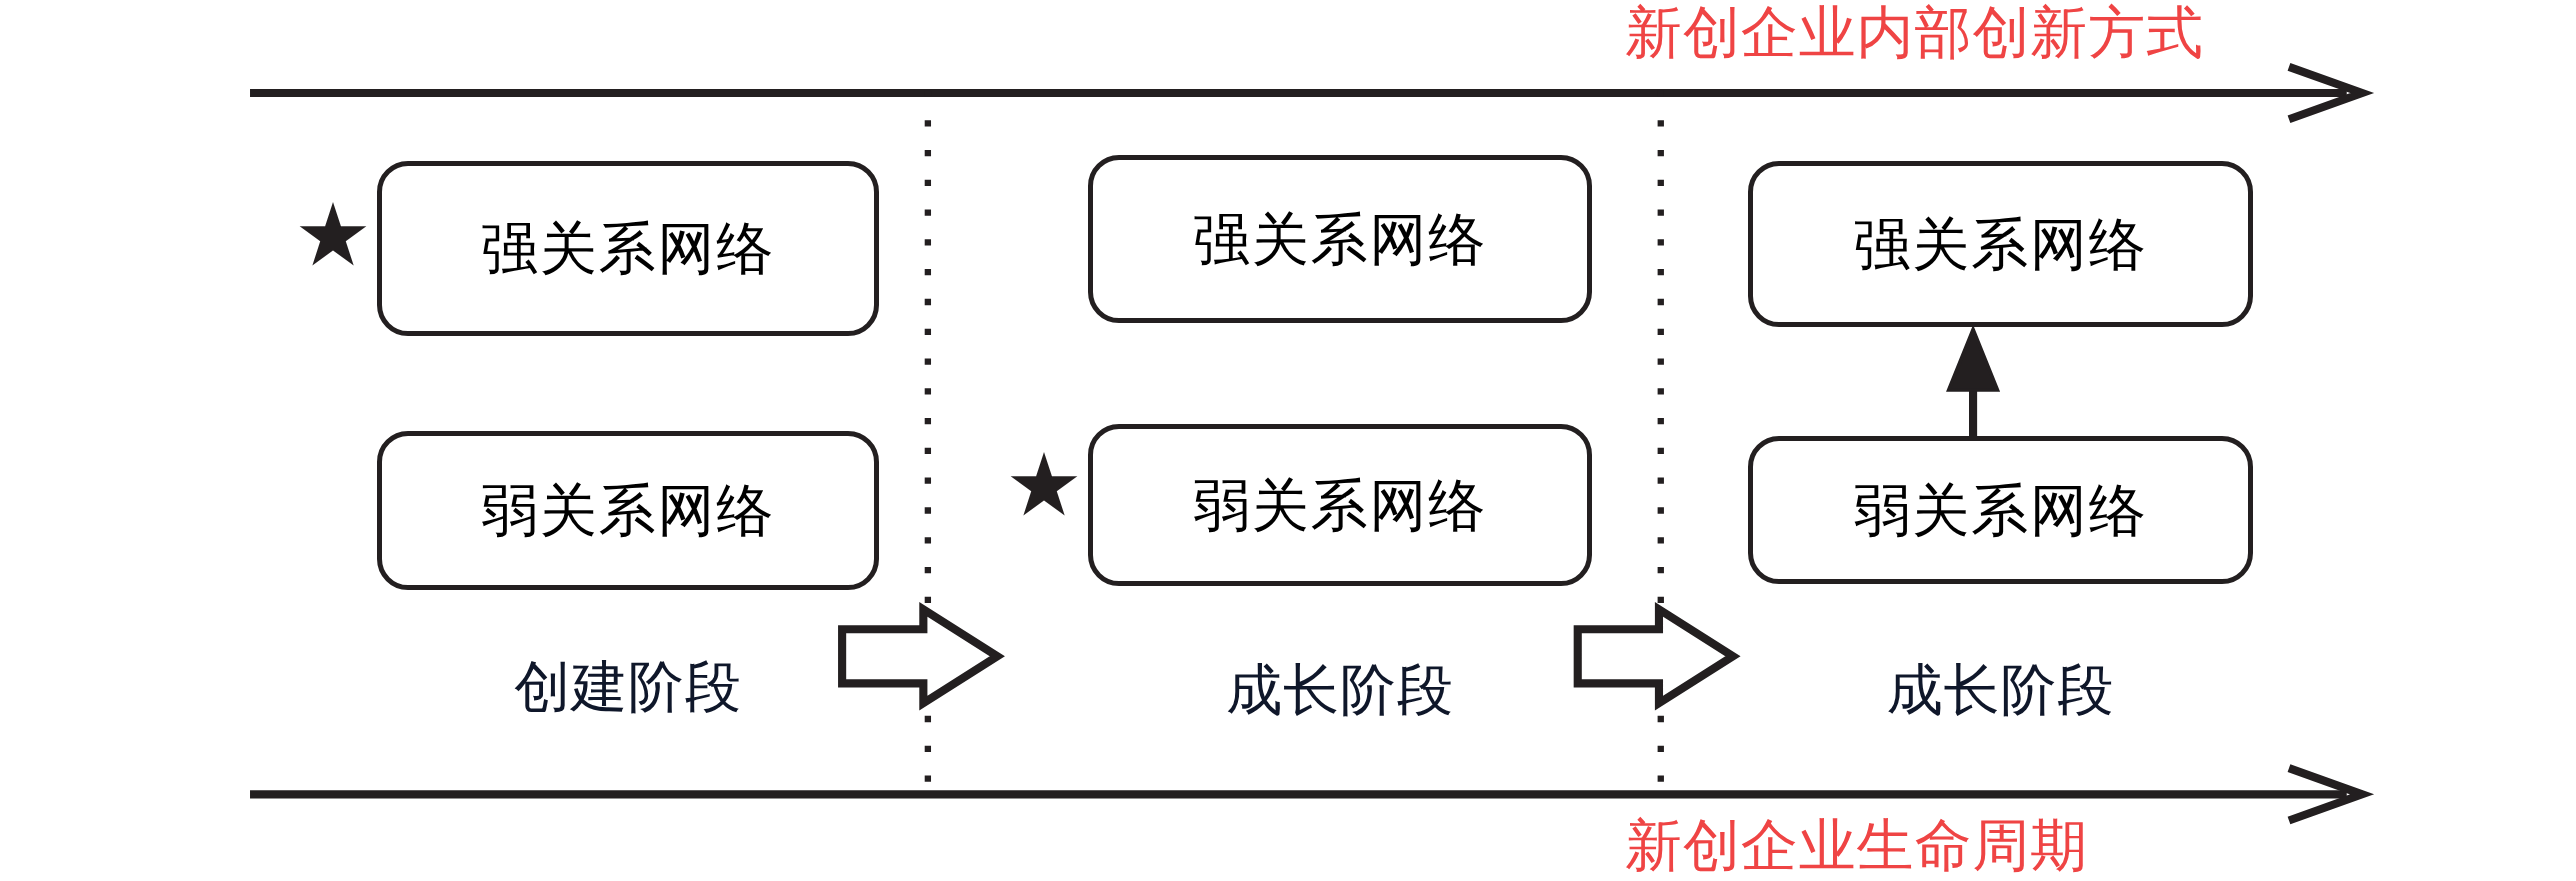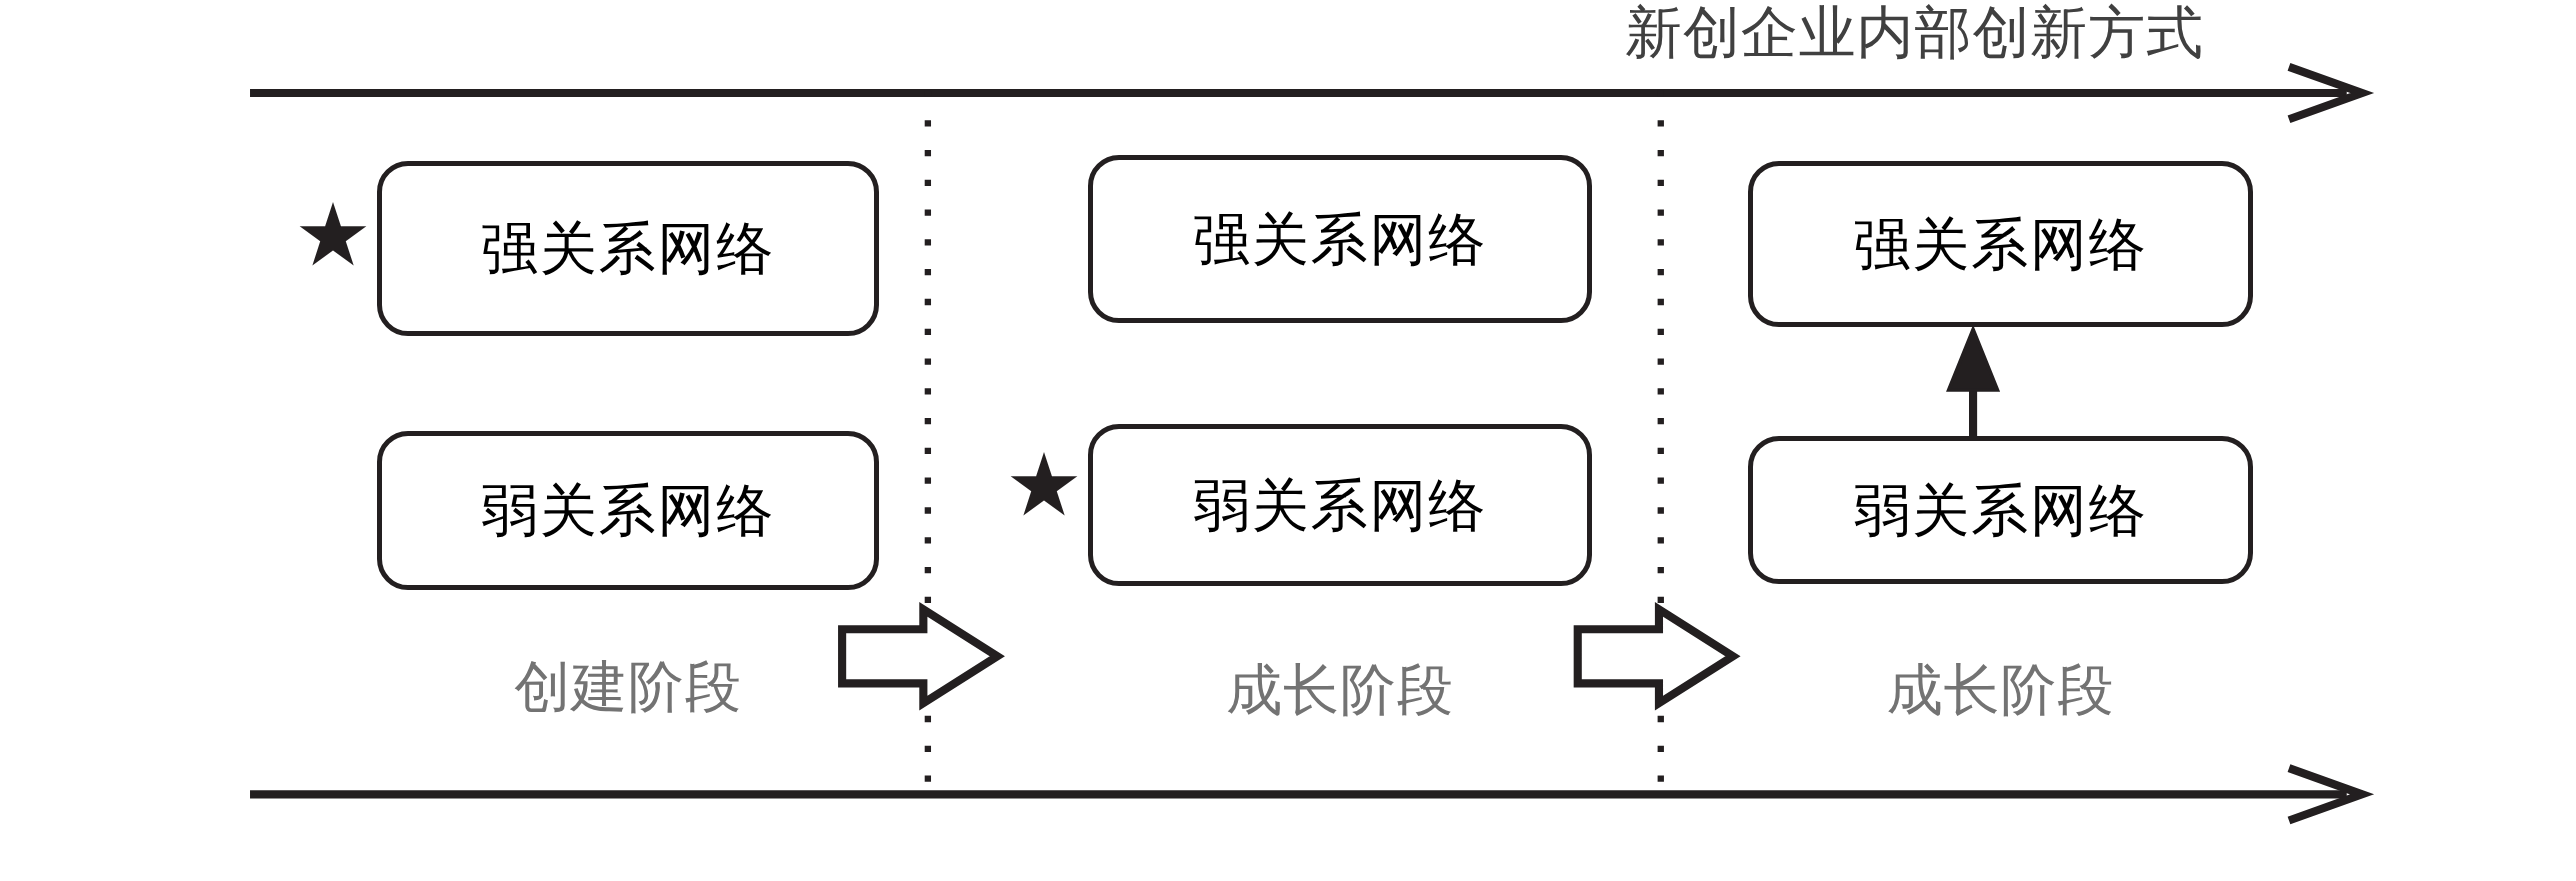--- a/index.html
+++ b/index.html
@@ -38,29 +38,29 @@
     font-size: 57px;
     line-height: 1;
     color: #000000;
     letter-spacing: 1.8px;
     white-space: nowrap;
   }
   .axis-label {
     position: absolute;
     font-size: 57px;
     line-height: 1;
-    color: #404040;
+    color: #ef4444;
     white-space: nowrap;
     letter-spacing: 0.9px;
   }
   .stage-label {
     position: absolute;
     font-size: 56px;
     line-height: 1;
-    color: #737373;
+    color: #0f172a;
     white-space: nowrap;
     letter-spacing: 0.9px;
     text-align: center;
   }
   .star {
     position: absolute;
     color: #231f20;
     font-size: 87px;
     line-height: 1;
     font-family: "DejaVu Sans", sans-serif;
@@ -91,20 +91,21 @@
     <polygon points="1748,697 1838,697 1838,675 1920,727 1838,779 1838,757 1748,757" fill="#ffffff" stroke="#231f20" stroke-width="9" stroke-linejoin="miter"></polygon>
 
     <g>
       <line x1="2186" y1="590" x2="2186" y2="400" stroke="#231f20" stroke-width="9"></line>
       <polygon points="2186,365 2213,432 2159,432" fill="#231f20" stroke="#231f20" stroke-width="4"></polygon>
     </g>
   </svg>
 
   <div class="axis-label" style="left:1625px; top:3.6px;">新创企业内部创新方式</div>
 
+  <div class="axis-label" style="left:1625px; top:817px;">新创企业生命周期</div>
 
   <div class="star" style="left:294px; top:192px;">★</div>
 
   <div class="node-box" style="left:377px; top:161px; width:502px; height:175px;">
     <span class="node-label">强关系网络</span>
   </div>
 
   <div class="node-box" style="left:377px; top:431px; width:502px; height:159px;">
     <span class="node-label">弱关系网络</span>
   </div>

